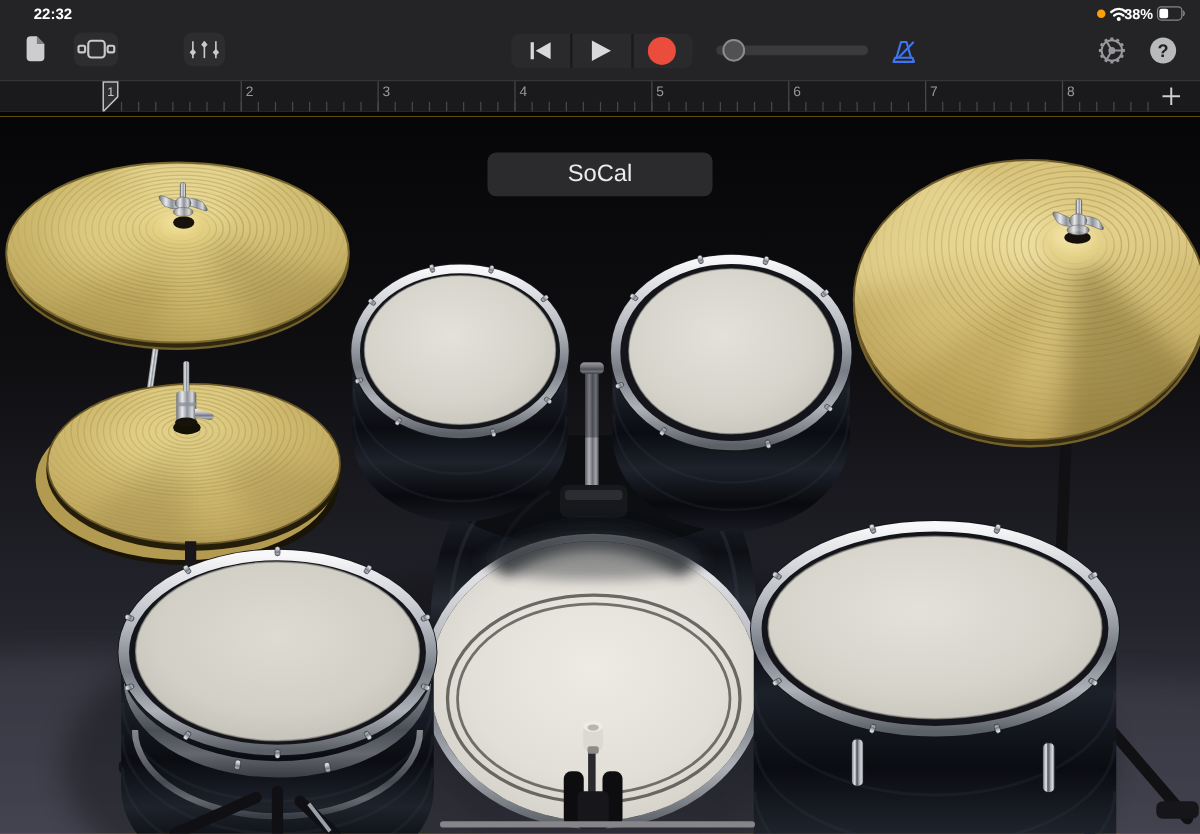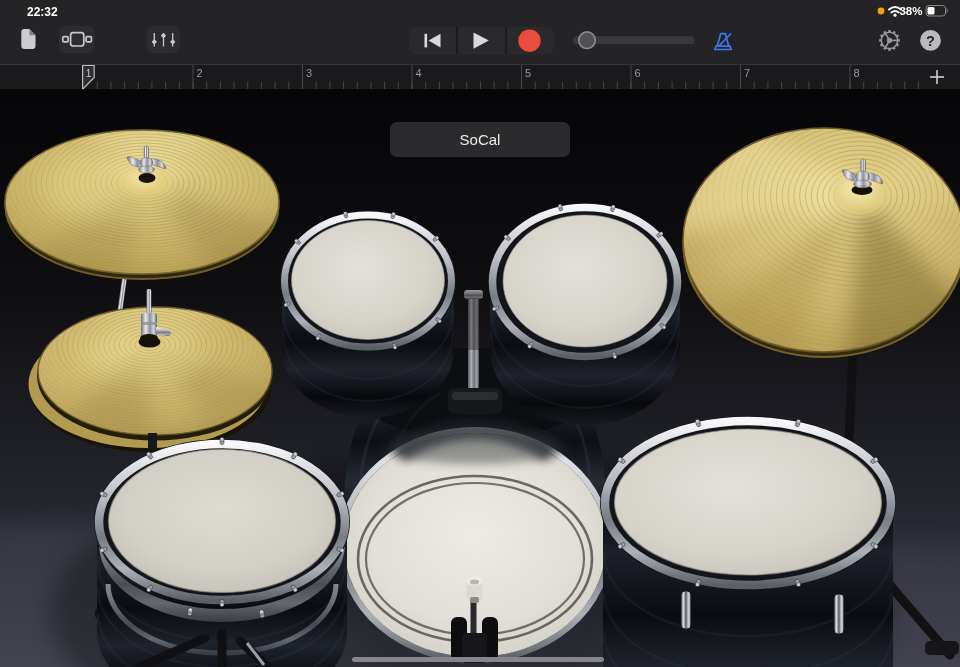--- a/index.html
+++ b/index.html
@@ -617,14 +617,14 @@
       <g transform="translate(621.6 452.5) rotate(240) scale(0.72)">
         <rect x="-2.8" y="-5" width="5.6" height="10" rx="2.5" fill="url(#chromeV)" stroke="#2a2a30" stroke-width="0.6"></rect>
       </g>
       <g>
         <rect x="681" y="498" width="10" height="38" rx="4" fill="url(#chromeH)" stroke="#15151a" stroke-width="1"></rect>
         <rect x="834" y="501" width="10" height="40" rx="4" fill="url(#chromeH)" stroke="#15151a" stroke-width="1"></rect>
         <rect x="684.5" y="498" width="2" height="38" fill="#3c3f46" opacity="0.6"></rect>
         <rect x="837.5" y="501" width="2" height="40" fill="#3c3f46" opacity="0.6"></rect>
       </g>
     </svg>
-<div style="position:absolute;left:390px;top:122px;width:180px;height:35px;background:#2b2b2d;border-radius:7px;display:flex;align-items:center;justify-content:center;color:#ebebeb;font-size:15px">SoCal</div>
+<div style="position:absolute;left:390px;top:122px;width:180px;height:35px;background:#2b2b2d;border-radius:7px;display:flex;align-items:center;justify-content:center;color:#ebebeb;font-size:19px">SoCal</div>
 <div style="position:absolute;left:352px;top:657px;width:252px;height:4.5px;background:#86868a;border-radius:2.5px"></div>
 </div>
 </body></html>

